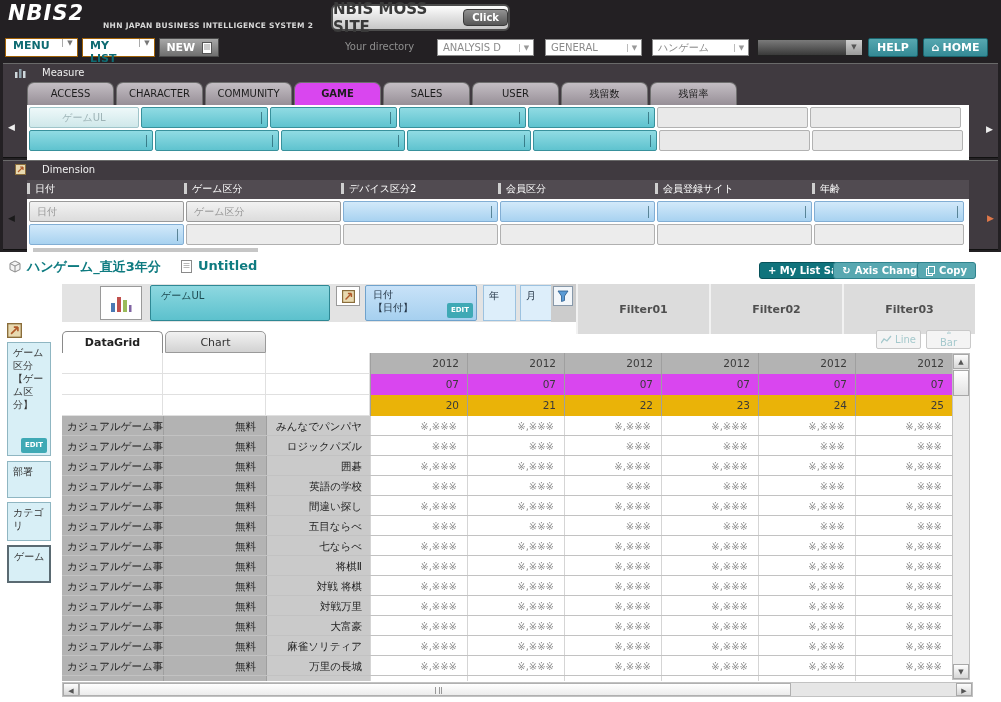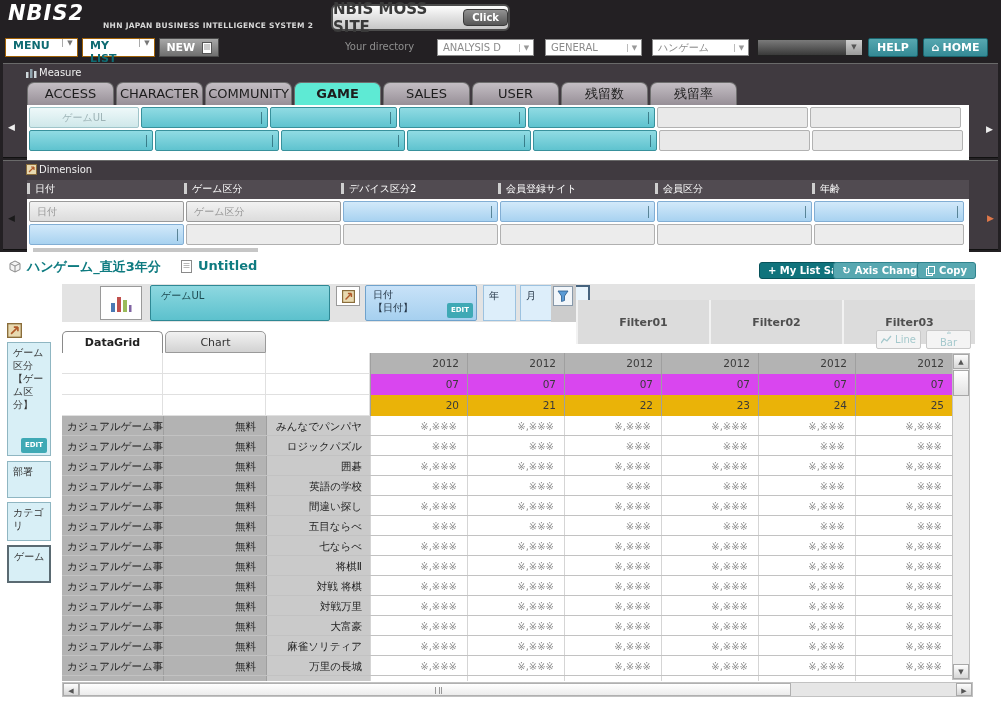--- a/index.html
+++ b/index.html
@@ -27,25 +27,25 @@
   #dd-empty .sp { flex:1; }
   #dd-empty .arr { width:16px; background:linear-gradient(#cfcfcf,#9a9a9a); color:#555; font-size:7px; text-align:center; line-height:15px; }
   .teal-btn { top:38px; height:19px; background:linear-gradient(#57a7b0,#348a95); border:1px solid #19646d; border-radius:2px; color:#fff; font-weight:bold; font-size:11px; display:flex; align-items:center; justify-content:center; gap:3px; cursor:pointer; }
   #btn-help { left:868px; width:50px; }
   #btn-home { left:923px; width:65px; }
 
   
   .panel { left:3px; width:995px; background:#403a40; border-top:1px solid #6a6a6a; border-bottom:1px solid #111; }
   #measure-panel { top:63px; height:95px; }
   #dimension-panel { top:160px; height:90px; }
-  .panel-label { left:23px; top:3px; color:#efefef; font-size:10px; display:flex; align-items:center; gap:2px; }
+  .panel-label { left:12px; top:3px; color:#efefef; font-size:10px; display:flex; align-items:center; gap:16px; }
 
   .tabs-row { left:24px; top:18px; display:flex; gap:2px; }
-  .m-tab { width:87px; height:23px; background:linear-gradient(#c4bec4,#978f97); border:1px solid #6f6f6f; border-bottom:none; border-radius:7px 7px 0 0; color:#1d1d1d; font-size:13px; text-align:center; line-height:22px; cursor:pointer; }
-  .m-tab.active { background:#5eead4; font-weight:bold; }
+  .m-tab { width:87px; height:23px; background:linear-gradient(#c4bec4,#978f97); border:1px solid #6f6f6f; border-bottom:none; border-radius:7px 7px 0 0; color:#1d1d1d; font-size:10px; text-align:center; line-height:22px; cursor:pointer; }
+  .m-tab.active { background:#d946ef; font-weight:bold; }
 
   .grid-white { left:24px; top:41px; width:942px; background:#fff; padding:2px 2px 0 2px; }
   .chip-row { display:flex; gap:2px; margin-bottom:2px; height:21px; }
   .chip { position:relative; border-radius:2px; font-size:10px; }
   .chip-teal { background:linear-gradient(#90dbe3,#5fc3cf); border:1px solid #38919c; }
   .chip-teal:after, .chip-blue:after { content:""; position:absolute; right:5px; top:4px; width:1px; height:12px; background:rgba(10,60,75,.55); }
   .chip-pale { background:linear-gradient(#eef8f9,#cfe8ea); border:1px solid #9fc4c9; color:#9db3b6; text-align:center; line-height:19px; }
   .cell-gray { background:#e9e9e9; border:1px solid #b2b2b2; }
   .scroll-strip { height:7px; background:#fff; margin:0 0 2px 0; position:relative; }
   .scroll-strip .thumb { position:absolute; left:4px; top:1px; width:225px; height:5px; background:#c6c6c6; }
@@ -73,21 +73,21 @@
   #axis-row { left:62px; top:32px; width:913px; height:38px; background:#e3e3e3; }
   #measure-mini { left:38px; top:2px; width:42px; height:34px; background:#fff; border:1px solid #9a9a9a; display:flex; align-items:center; justify-content:center; cursor:pointer; }
   #chip-gameul { left:88px; top:1px; width:180px; height:36px; background:linear-gradient(#8ed8e0,#5cc1cd); border:1px solid #2e8document894; border:1px solid #2e8894; border-radius:2px; font-size:10px; color:#1d4a50; padding:3px 0 0 10px; cursor:grab; }
   #dim-mini { left:274px; top:2px; width:24px; height:20px; background:#fff; border:1px solid #9a9a9a; display:flex; align-items:center; justify-content:center; cursor:pointer; }
   #chip-date { left:303px; top:1px; width:112px; height:36px; background:linear-gradient(#c8e2f8,#a6d0ef); border:1px solid #6fa2cc; border-radius:2px; color:#234; font-size:10px; padding:2px 0 0 7px; line-height:13px; cursor:grab; position:absolute; }
   .edit-badge { position:absolute; right:3px; bottom:2px; background:#3fa9b5; color:#fff; font-size:7px; font-weight:bold; padding:1px 4px; border-radius:2px; cursor:pointer; }
   .unit-chip { top:1px; width:33px; height:36px; background:#ddeefa; border:1px solid #9cc2e0; font-size:10px; color:#234; padding:3px 0 0 5px; cursor:pointer; position:absolute; }
   #unit-day { border:2px solid #46637e; background:#e8f4fc; }
   #funnel-strip { left:489px; top:0; width:25px; height:38px; background:#cccccc; }
   #funnel-box { left:2px; top:2px; width:20px; height:20px; background:#f2f6fa; border:1px solid #8899aa; display:flex; align-items:center; justify-content:center; cursor:pointer; }
-  #filters { left:514px; top:16px; width:399px; height:44px; display:flex; }
+  #filters { left:514px; top:0; width:399px; height:50px; display:flex; }
   .filter-cell { flex:1; background:#dcdcdc; border-left:2px solid #f2f2f2; display:flex; align-items:center; justify-content:center; color:#4f4f4f; font-weight:bold; font-size:11px; cursor:pointer; }
 
   
   #sb-icon { left:7px; top:71px; }
   .sb-chip { left:7px; width:44px; background:#d8eff6; border:1px solid #8fb6c2; font-size:10px; color:#333; padding:3px 2px 2px 5px; line-height:13px; cursor:pointer; position:absolute; }
   #sb1 { top:90px; height:114px; }
   #sb2 { top:209px; height:37px; }
   #sb3 { top:250px; height:39px; }
   #sb4 { top:293px; height:38px; border:2px solid #5a6a72; }
 
@@ -239,22 +239,22 @@
               <rect x="0.5" y="0.5" width="10" height="10" fill="#e8d9b0" stroke="#8a6d3b"></rect>
               <path d="M3 8L8 3M8 3h-3M8 3v3" stroke="#b05a2a" stroke-width="1.2" fill="none"></path>
             </svg>
           </span>
         <span>Dimension</span>
       </div>
       <div class="abs dim-header">
         <div class="dim-col"><span>日付</span></div>
         <div class="dim-col"><span>ゲーム区分</span></div>
         <div class="dim-col"><span>デバイス区分2</span></div>
+        <div class="dim-col"><span>会員区分</span></div>
         <div class="dim-col"><span>会員登録サイト</span></div>
-        <div class="dim-col"><span>会員区分</span></div>
         <div class="dim-col"><span>年齢</span></div>
       </div>
       <div class="abs grid-white" style="top:38px;">
         <div class="chip-row">
           <div class="chip chip-gtxt" style="width:155px;">日付</div>
           <div class="chip chip-gtxt" style="width:155px;">ゲーム区分</div>
           <div class="chip chip-blue" style="width:155px;"></div>
           <div class="chip chip-blue" style="width:155px;"></div>
           <div class="chip chip-blue" style="width:155px;"></div>
           <div class="chip chip-blue" style="width:150px;"></div>

